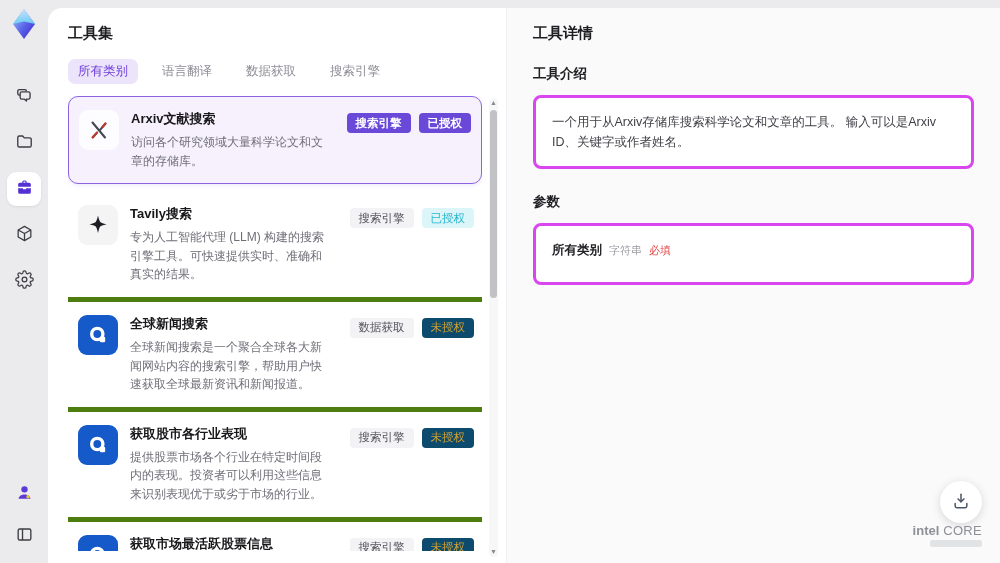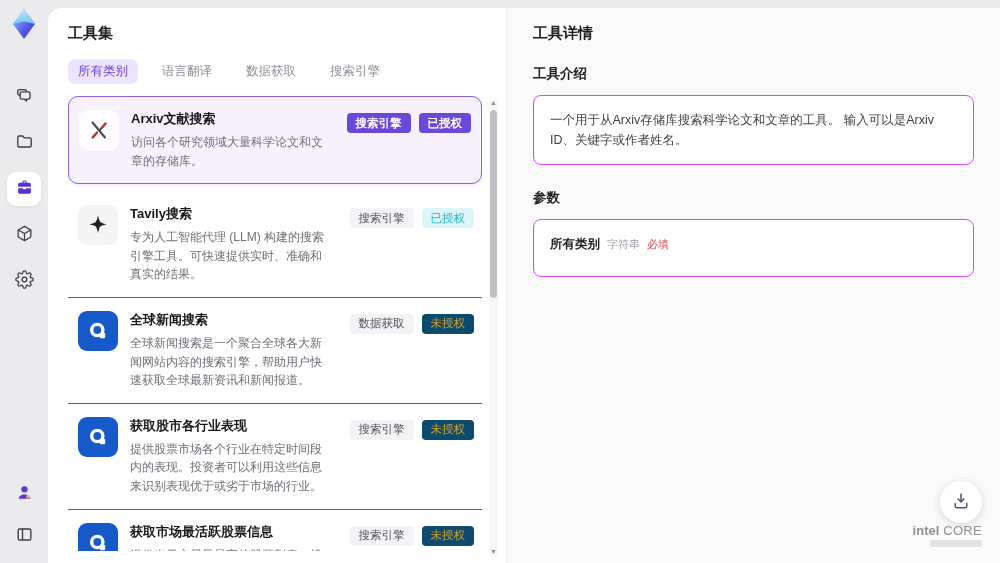--- a/index.html
+++ b/index.html
@@ -37,21 +37,21 @@
   .tabs { display: flex; gap: 14px; margin-bottom: 12px; }
   .tab {
     border: none; background: transparent; color: #8d8d95; font-size: 12.5px;
     padding: 4px 10px; border-radius: 7px; cursor: pointer; white-space: nowrap;
     font-family: inherit;
   }
   .tab.active { background: #ece4fb; color: #6f3fd8; }
   .tool-list { position: relative; overflow: hidden; height: 455px; }
   .card {
     display: flex; gap: 12px; padding: 13px 8px 13px 10px; background: #fff;
-    border-bottom: 1px solid #4d7c0f; cursor: pointer; align-items: flex-start;
+    border-bottom: 5px solid #4d7c0f; cursor: pointer; align-items: flex-start;
   }
   .card.selected {
     background: #f7f1fe; border: 1px solid #8b63e0; border-radius: 10px;
     margin-bottom: 8px; box-shadow: 0 1px 5px rgba(118,79,213,.15);
     padding: 13px 10px;
   }
   .tile {
     width: 40px; height: 40px; border-radius: 9px; flex-shrink: 0;
     display: flex; align-items: center; justify-content: center;
   }
@@ -76,21 +76,21 @@
   .scroll-arrow.down { bottom: 0; }
   .scroll-thumb {
     position: absolute; left: 1px; top: 12px; width: 7px; height: 188px;
     background: #c2c2c6; border-radius: 4px; cursor: pointer;
   }
   
   .details-panel { flex: 1; background: #fafafb; border-left: 1px solid #f0f0f2; padding: 16px 26px; }
   .details-title { font-size: 15px; font-weight: bold; margin-bottom: 22px; }
   .section-heading { font-size: 13.5px; font-weight: bold; margin-bottom: 12px; }
   .info-box {
-    background: #ffffff; border: 1px solid #d946ef; border-radius: 8px;
+    background: #ffffff; border: 3px solid #d946ef; border-radius: 8px;
     padding: 14px 16px; font-size: 12.5px; color: #3f3f46; line-height: 1.6;
     margin-bottom: 24px;
   }
   .param-block { }
   .param-head { display: flex; align-items: baseline; gap: 7px; margin-bottom: 8px; }
   .param-name { font-size: 12.5px; font-weight: bold; color: #232327; }
   .param-type { font-size: 11px; color: #9b9ba3; }
   .param-required { font-size: 11px; color: #e14b4b; }
   .param-desc { font-size: 12px; color: #55555e; }
   

